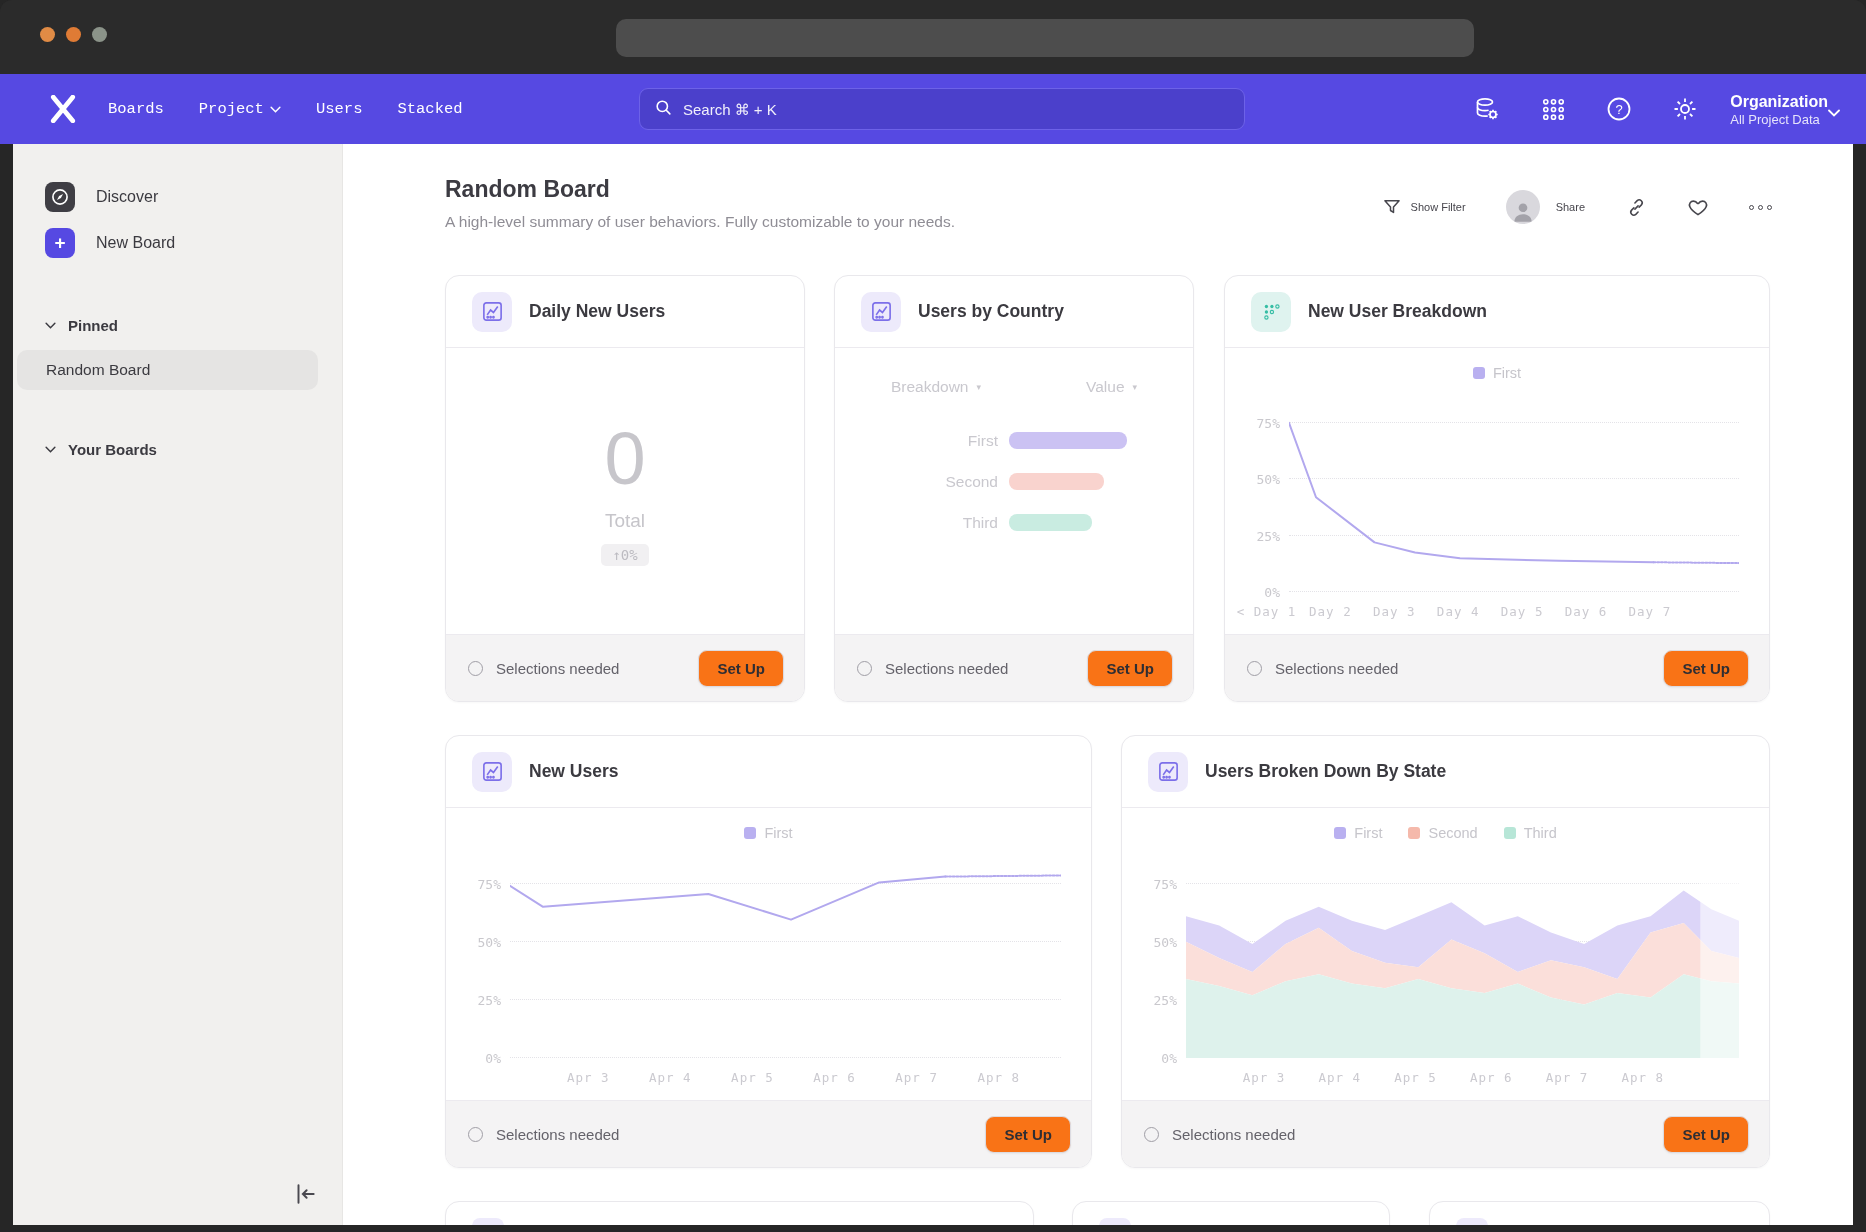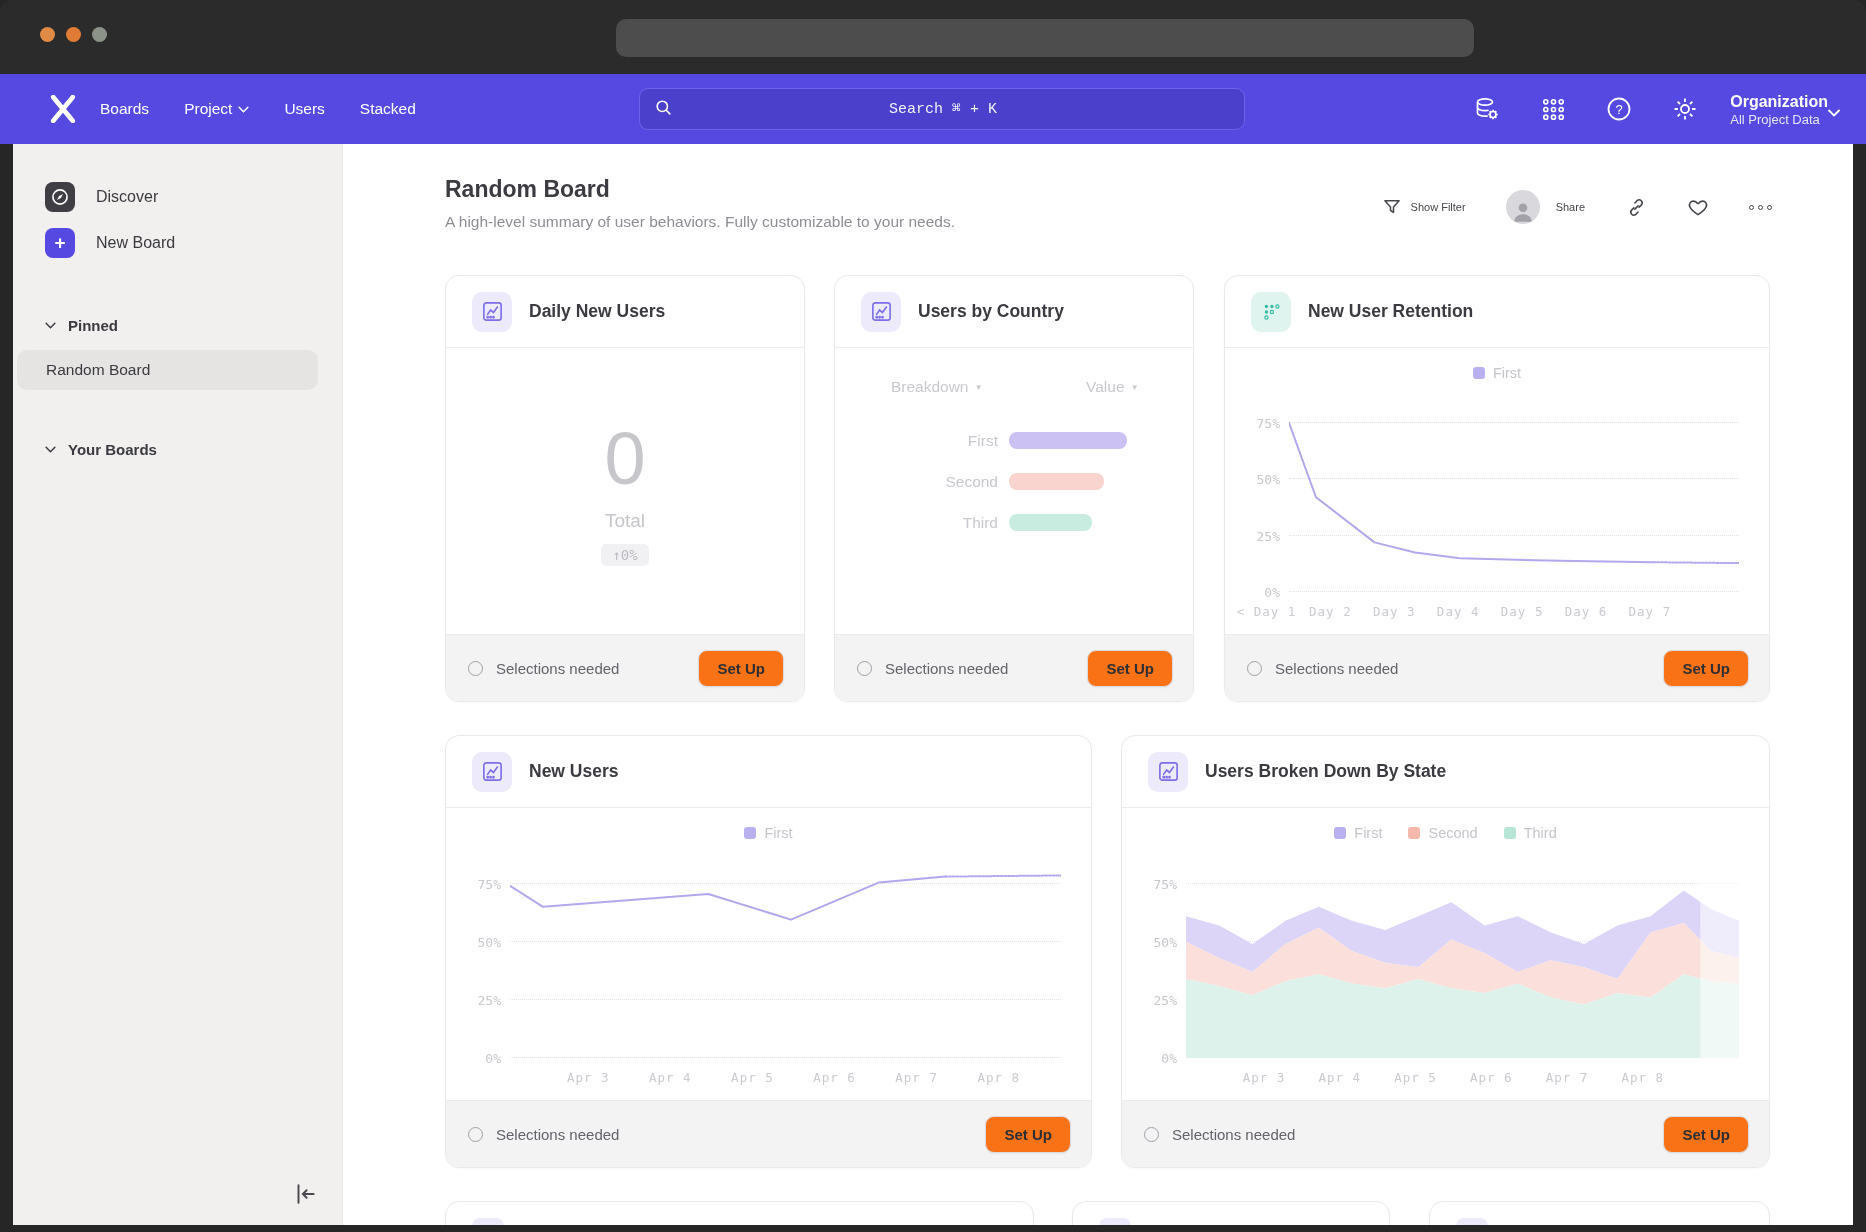--- a/index.html
+++ b/index.html
@@ -11,29 +11,29 @@
   
   .titlebar { position:relative; height:74px; background:#2b2b2b; }
   .lights { position:absolute; left:40px; top:27px; display:flex; gap:11px; }
   .light { width:15px; height:15px; border-radius:50%; }
   .urlbar { position:absolute; left:616px; top:19px; width:858px; height:38px;
     background:#4d4d4d; border-radius:10px; }
 
   
   .nav { position:relative; height:70px; background:#5649e2; display:flex; align-items:center; }
   .logo { margin-left:50px; width:28px; height:30px; display:flex; align-items:center; }
-  .nav-menu { display:flex; margin-left:22px; }
+  .nav-menu { display:flex; margin-left:30px;font-family:Liberation Mono, monospace; }
   .nav-item { color:#fff; font-size:15.5px; margin-right:35px; display:flex; align-items:center;
     gap:6px; cursor:pointer; white-space:nowrap; }
   .nav-chev { width:11px; height:7px; }
   .searchbar { position:absolute; left:639px; top:14px; width:606px; height:42px;
     background:#4b40cb; border:1px solid #6d62e8; border-radius:9px;
     display:flex; align-items:center; padding-left:14px; gap:10px; }
   .searchbar input { background:transparent; border:none; outline:none; color:#fff;
-    font-size:15px; width:520px; font-family:Liberation Mono, monospace;text-align:center; }
+    font-size:15px; width:520px; font-family:Liberation Sans, sans-serif; }
   .searchbar input::placeholder { color:rgba(255,255,255,.92); opacity:1; }
   .nav-right { position:absolute; right:26px; top:0; height:70px; display:flex; align-items:center; }
   .nav-icon { width:26px; height:26px; margin-left:40px; display:flex; align-items:center;
     justify-content:center; cursor:pointer; color:#fff; }
   .org { margin-left:32px; display:flex; align-items:center; cursor:pointer; }
   .org-text { text-align:left; color:#fff; }
   .org-name { font-size:16px; font-weight:700; line-height:1.25; }
   .org-project { font-size:13px; color:rgba(255,255,255,.85); }
   .org-chev { width:12px; height:8px; margin-top:8px; }
 
@@ -400,21 +400,21 @@
               <span class="card-icon icon-teal">
                 <svg viewBox="0 0 24 24" width="22" height="22">
                   <circle cx="7" cy="6" r="1.8" fill="#35bda4"></circle>
                     <circle cx="13" cy="6" r="1.8" fill="#35bda4"></circle>
                     <circle cx="19" cy="6" r="1.8" fill="none" stroke="#35bda4" stroke-width="1.2"></circle>
                   <circle cx="7" cy="12" r="1.8" fill="#35bda4"></circle>
                     <circle cx="13" cy="12" r="1.8" fill="none" stroke="#35bda4" stroke-width="1.2"></circle>
                   <circle cx="7" cy="18" r="1.8" fill="none" stroke="#35bda4" stroke-width="1.2"></circle>
                 </svg>
               </span>
-              <span class="card-title">New User Retention</span>
+              <span class="card-title">New User Breakdown</span>
             </div>
             <div class="card-body">
               <div class="legend">
                   <span class="legend-item">
                     <span class="legend-chip textured-chip" style="background: rgb(185, 176, 240);"></span>
                     <span>First</span>
                   </span>
                 </div>
               <div class="chart-wrap">
                 <div class="yaxis">

